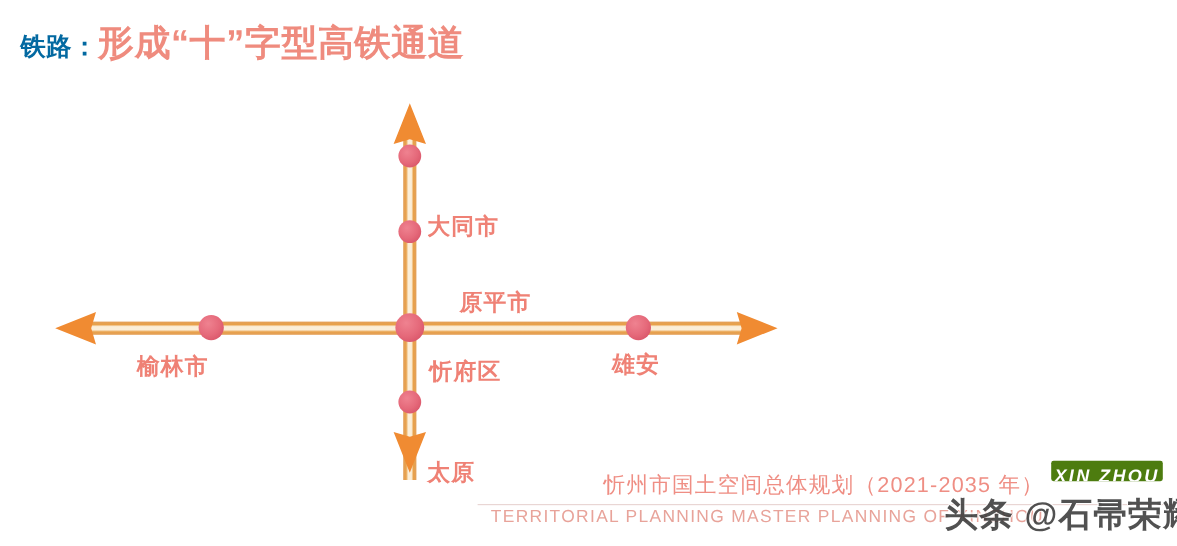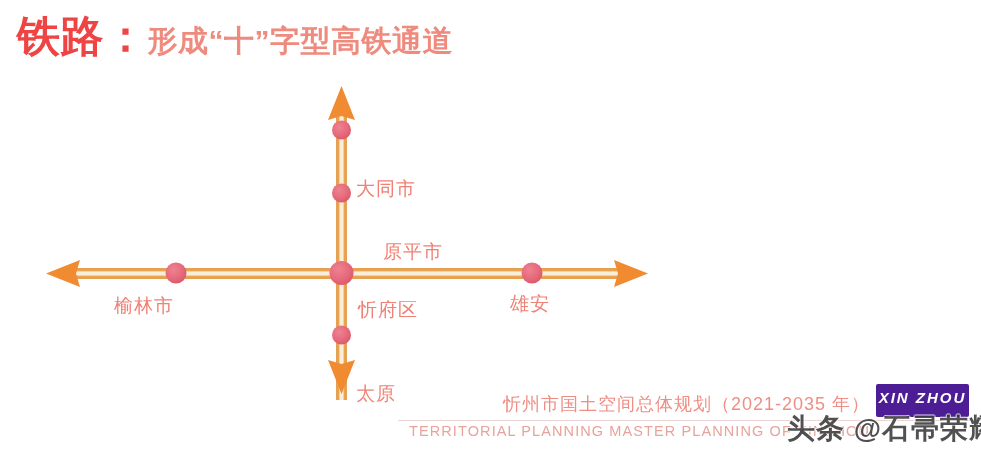--- a/index.html
+++ b/index.html
@@ -22,22 +22,22 @@
     left: 17px;
     top: 14px;
     font-size: 31px;
     font-weight: bold;
     letter-spacing: 0.5px;
     white-space: nowrap;
     color: #e8776c;
     line-height: 44px;
   }
   #slide-title .title-lead {
-    color: #ef4444;
-    font-size: 43px;
+    color: #0369a1;
+    font-size: 21px;
   }
   #slide-title .title-main {
     color: #ef8b7e;
     margin-left: 0;
     font-size: 30px;
   }
 
   
   #rail-diagram {
     position: absolute;
@@ -49,21 +49,21 @@
   #rail-diagram svg {
     display: block;
     width: 981px;
     height: 340px;
   }
 
   
   .node-label {
     position: absolute;
     font-size: 19px;
-    font-weight: normal;
+    font-weight: bold;
     color: #ef8175;
     white-space: nowrap;
     letter-spacing: 1px;
   }
   .node-label.lbl-datong   { left: 356px; top: 116px; }
   .node-label.lbl-yuanping { left: 356px; top: 179px; margin-left: 27px; }
   .node-label.lbl-xinfu    { left: 358px; top: 237px; }
   .node-label.lbl-taiyuan  { left: 356px; top: 321px; }
   .node-label.lbl-yulin    { left: 114px; top: 233px; }
   .node-label.lbl-xiongan  { left: 510px; top: 231px; }
@@ -96,22 +96,22 @@
     letter-spacing: 1.1px;
     white-space: nowrap;
   }
 
   
   #brand-badge {
     position: absolute;
     left: 876px;
     top: 384px;
     width: 93px;
-    height: 33px;
-    background: #4c1d95;
+    height: 17px;
+    background: #4d7c0f;
     border-radius: 2px;
     overflow: hidden;
   }
   #brand-badge .brand-text {
     position: absolute;
     left: 0;
     top: 0;
     width: 93px;
     height: 27px;
     line-height: 27px;

